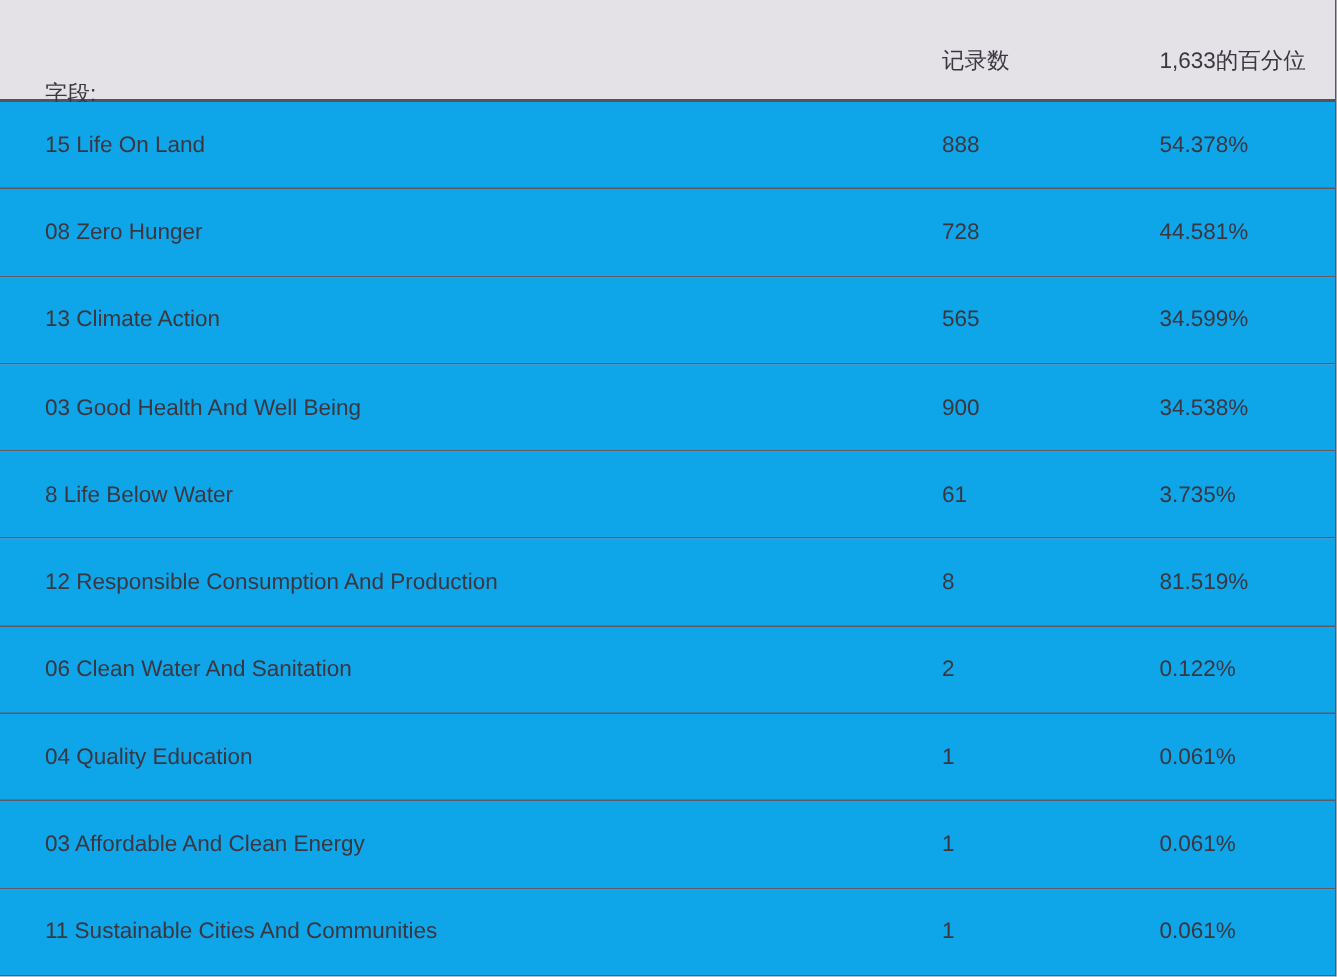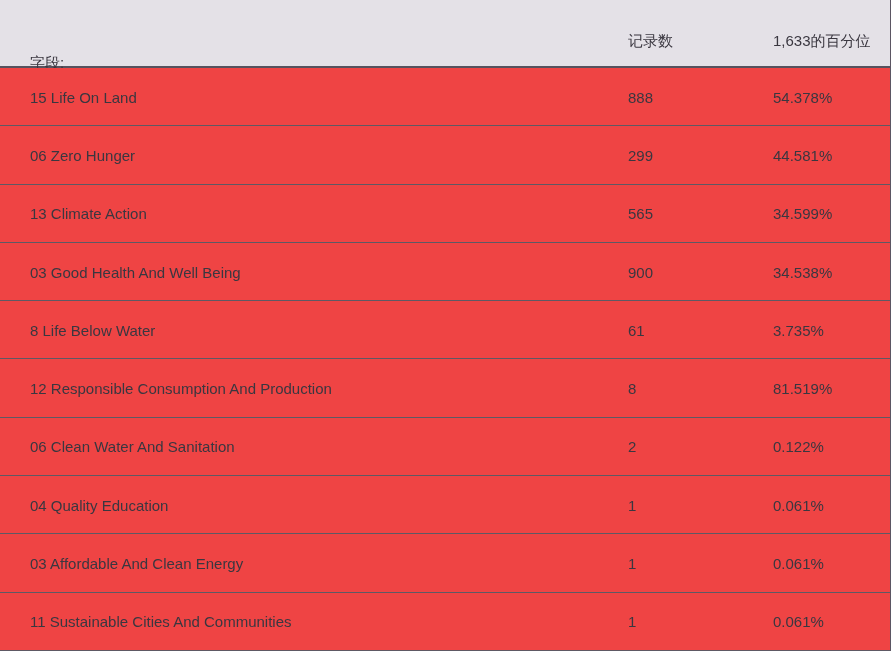--- a/index.html
+++ b/index.html
@@ -45,21 +45,21 @@
   .col-head.count { left: 628px; }
   .col-head.pct   { left: 773px; }
 
   .rows { position: relative; }
 
   .table-row {
     position: relative;
     height: 58.3px;
     border-bottom: 1px solid #5e5964;
     box-sizing: border-box;
-    background: #ef4444;
+    background: #0ea5e9;
   }
 
   .cell {
     position: absolute;
     top: 50%;
     transform: translateY(-50%);
     font-size: 15px;
     white-space: nowrap;
   }
   .cell.label { left: 30px; }
@@ -82,22 +82,22 @@
 
   <div class="rows">
 
     <div class="table-row">
       <span class="cell label">15 Life On Land</span>
       <span class="cell count">888</span>
       <span class="cell pct">54.378%</span>
     </div>
 
     <div class="table-row">
-      <span class="cell label">06 Zero Hunger</span>
-      <span class="cell count">299</span>
+      <span class="cell label">08 Zero Hunger</span>
+      <span class="cell count">728</span>
       <span class="cell pct">44.581%</span>
     </div>
 
     <div class="table-row">
       <span class="cell label">13 Climate Action</span>
       <span class="cell count">565</span>
       <span class="cell pct">34.599%</span>
     </div>
 
     <div class="table-row">

